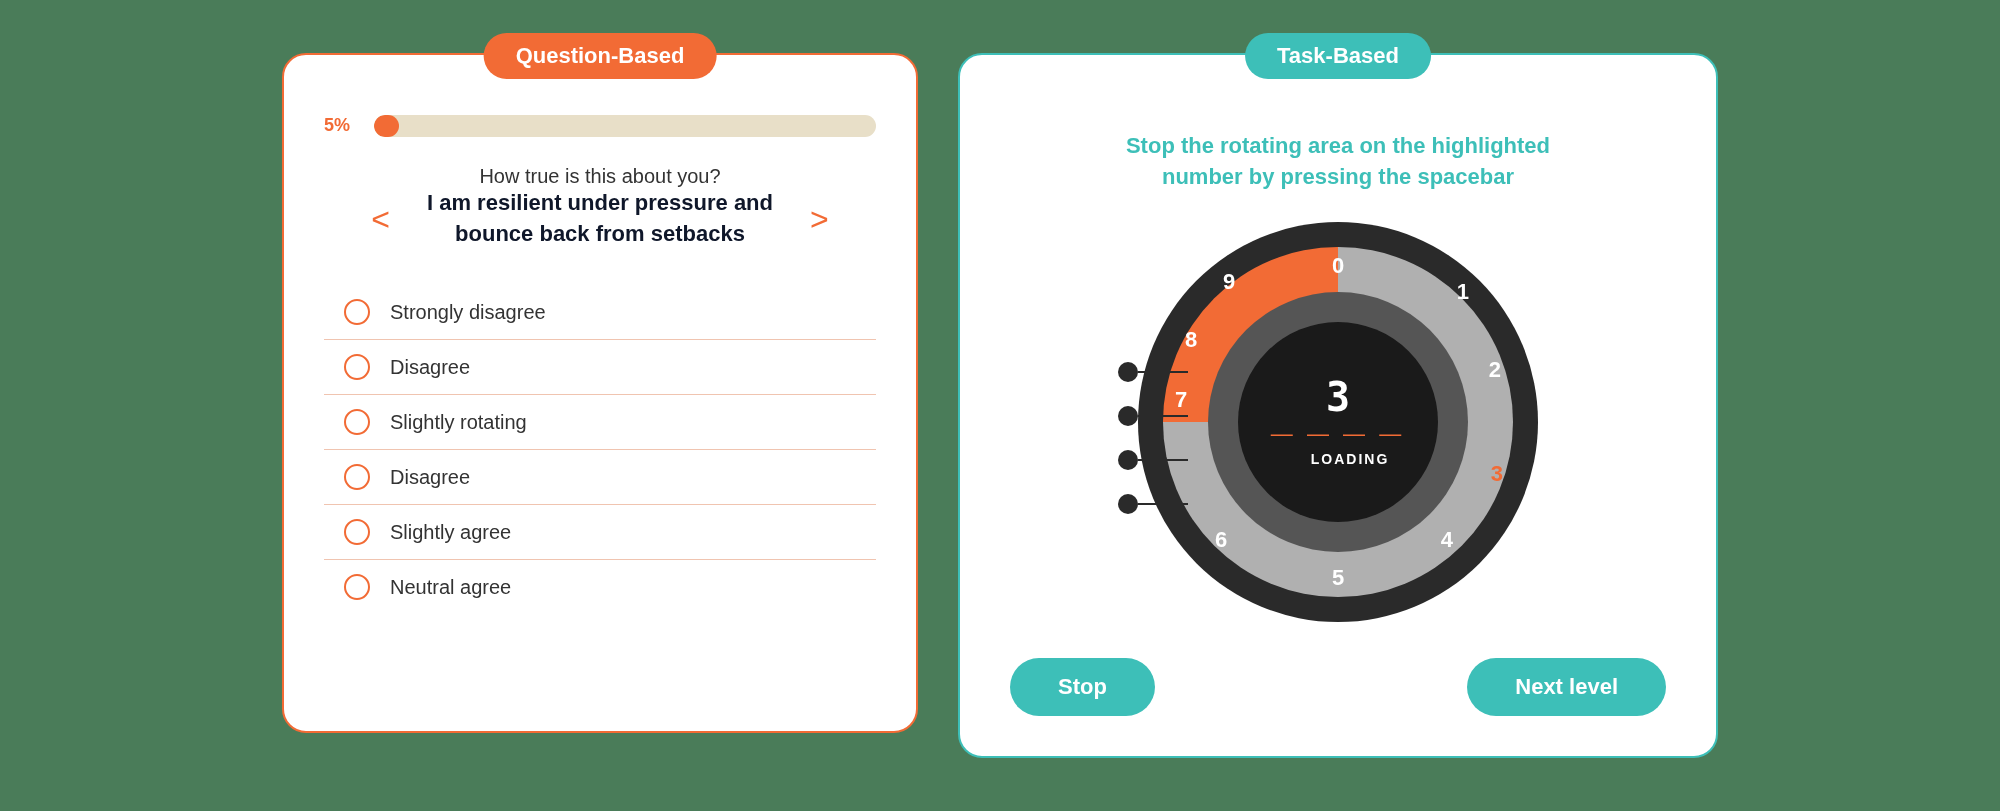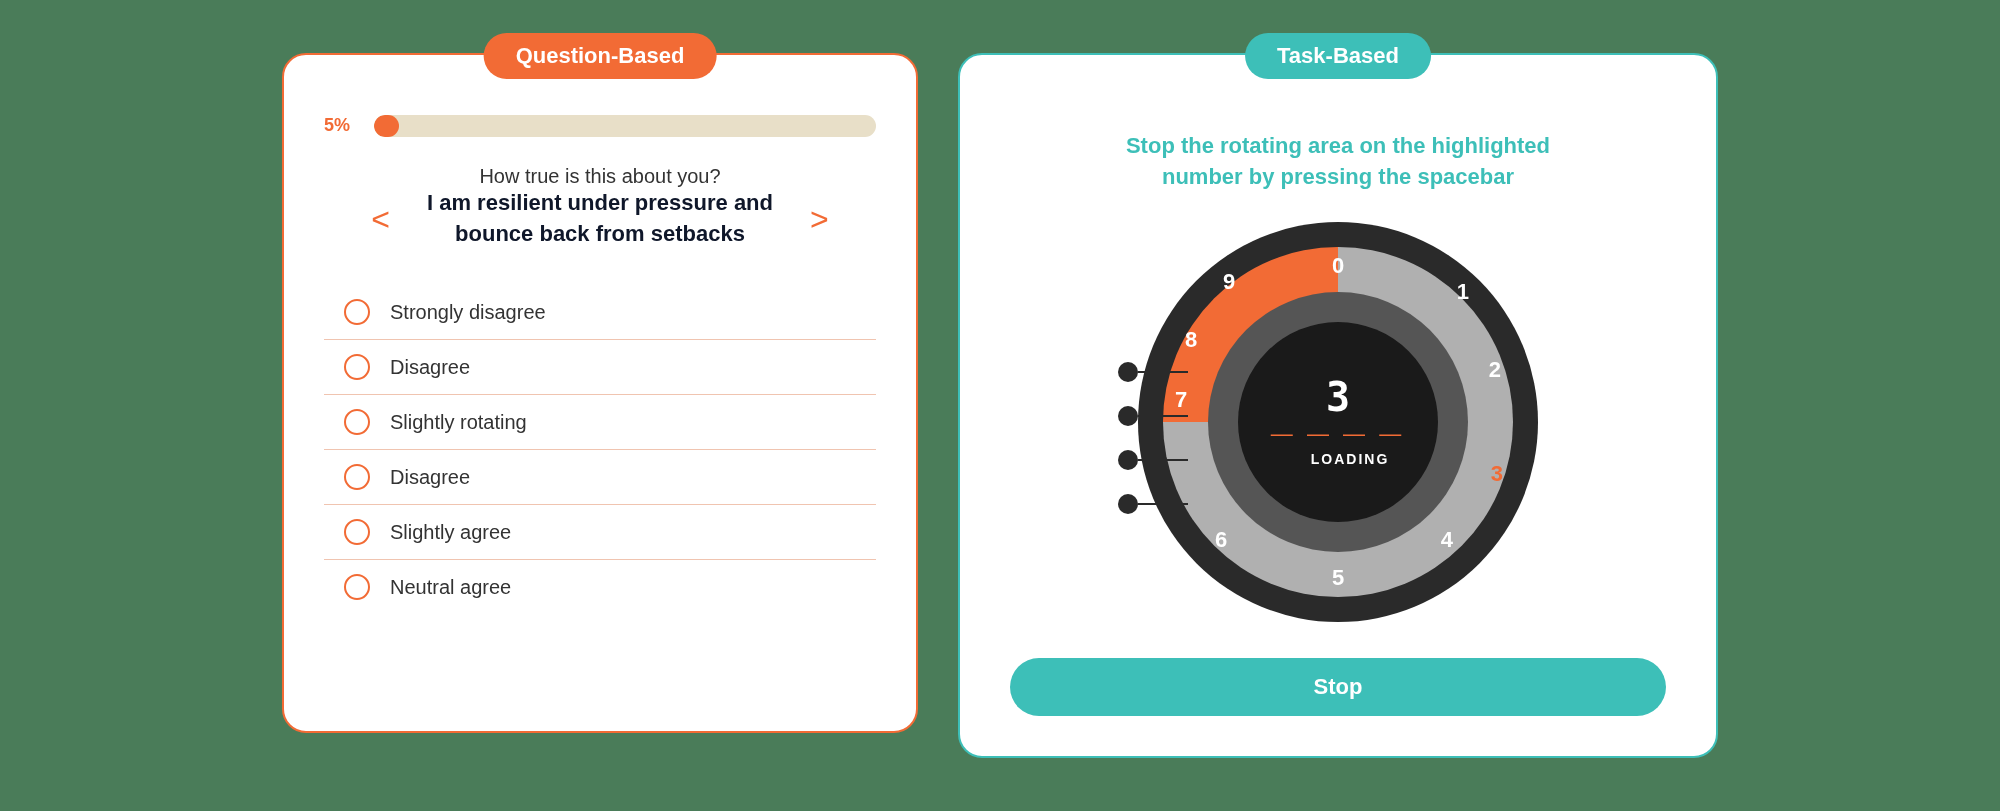--- a/index.html
+++ b/index.html
@@ -253,21 +253,20 @@
       color: #fff;
       font-family: Arial, sans-serif;
     }
 
     
     .task-buttons {
       display: flex;
       justify-content: space-between;
       width: 100%;
       padding: 0 10px;
-      flex-direction: column;
     }
 
     .task-btn {
       border: none;
       border-radius: 30px;
       padding: 16px 48px;
       font-size: 22px;
       font-weight: 700;
       color: #fff;
       cursor: pointer;
@@ -390,17 +389,18 @@
                 <span class="dial-dashes">— — — —</span>
                 <span class="dial-loading">LOADING</span>
               </div>
             </div>
           </div>
         </div>
       </div>
 
       <div class="task-buttons">
         <button class="task-btn btn-stop">Stop</button>
+        <button class="task-btn btn-next">Next level</button>
       </div>
     </div>
   </div>
 
 </div>
 
 </body></html>

